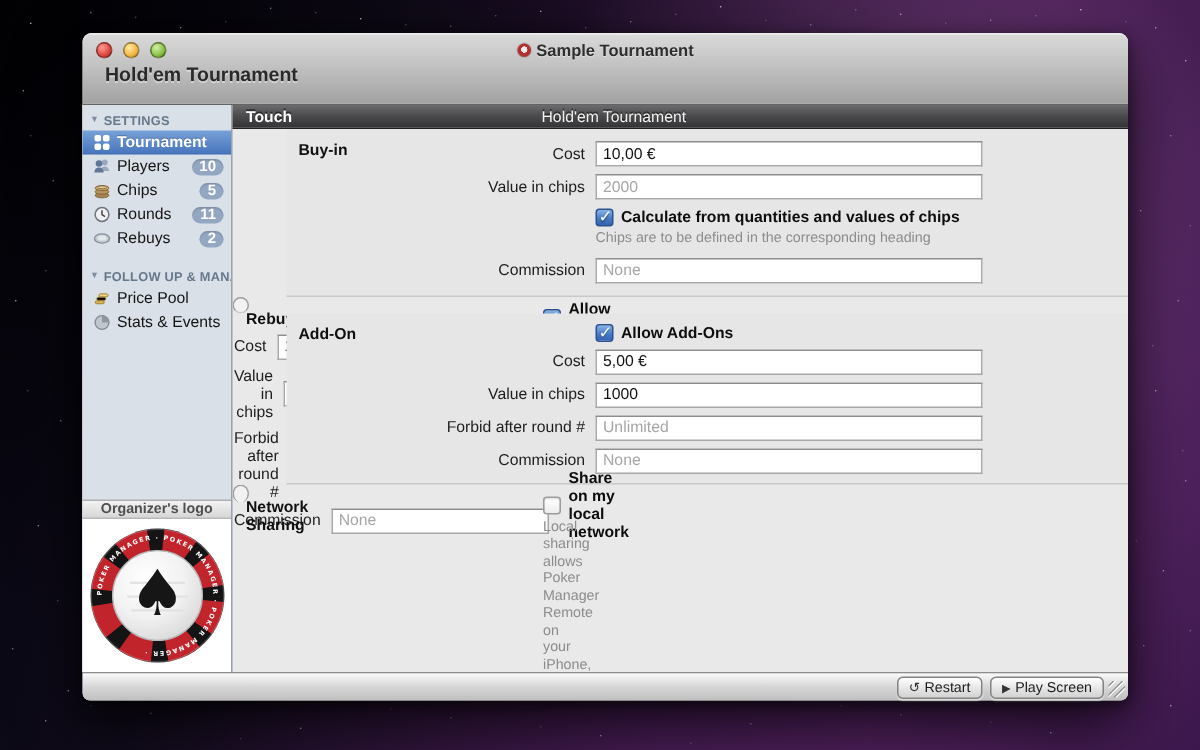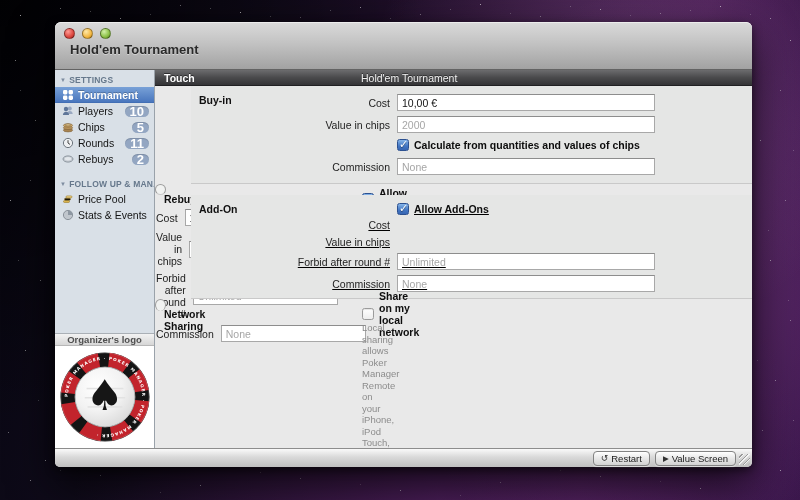--- a/index.html
+++ b/index.html
@@ -45,21 +45,21 @@
     display:flex; flex-direction:column; }
   .group-hdr { display:flex; align-items:center; gap:3px; padding:5px 0 2px 5px;
     font-size:8.5px; font-weight:bold; color:#66788c; letter-spacing:.2px; white-space:nowrap; overflow:hidden; }
   .group-hdr .tri { font-size:6px; color:#7e8da0; }
   .side-item { height:16px; display:flex; align-items:center; gap:4px; padding-left:6px;
     font-size:10.5px; color:#141414; white-space:nowrap; cursor:default; }
   .side-item .ico { width:13px; height:13px; flex:0 0 13px; display:flex; align-items:center; justify-content:center; }
   .side-item.sel { background:linear-gradient(#78a1d7,#4a77be 92%,#3d69ae);
     color:#fff; font-weight:bold; text-shadow:0 -1px 0 rgba(0,0,0,.25); }
   .badge { margin-left:auto; margin-right:5px; background:#93a6c2; color:#fff;
-    font-size:13px; font-weight:bold; border-radius:8px; padding:0 5px; height:11px;
+    font-size:10px; font-weight:bold; border-radius:8px; padding:0 5px; height:11px;
     line-height:11px; box-shadow:inset 0 1px 1px rgba(0,0,0,.15); }
   .side-gap { height:7px; }
   .side-spacer { flex:1; }
   .logo-hdr { height:13px; background:linear-gradient(#f3f3f3,#d6d6d6);
     border-top:1px solid #aab0b6; border-bottom:1px solid #b7b7b7;
     font-size:9.5px; font-weight:bold; color:#4f4f4f; text-align:center; line-height:12px; }
   .logo-panel { height:102px; background:#fff; overflow:hidden;
     display:flex; justify-content:center; }
   .logo-panel svg { margin-top:5px; }
 
@@ -112,20 +112,24 @@
 <div class="stars2"></div>
 
 <div class="window">
 
   <div class="chrome">
     <div class="lights">
       <div class="light red"></div>
       <div class="light yellow"></div>
       <div class="light green"></div>
     </div>
+    <div class="titlebar-center">
+      <span class="doc-icon"></span>
+      <span class="win-title">Sample Tournament</span>
+    </div>
     <div class="hdr-text">
       <div class="hdr-title">Hold'em Tournament</div>
     </div>
   </div>
 
   <div class="main">
 
     <div class="sidebar">
       <div class="group-hdr">
         <span class="tri">▼</span>
@@ -271,20 +275,21 @@
           <div class="frow">
             <span class="lbl">Value in chips</span>
             <input type="text" class="ghost" value="2000" style="">
           </div>
           <div class="cbrow">
             <span class="cb on">
                 <span class="mk">✓</span>
               </span>
             <span class="cb-lbl">Calculate from quantities and values of chips</span>
           </div>
+          <div class="note">Chips are to be defined in the corresponding heading</div>
           <div class="frow" style="margin-top:7px;">
             <span class="lbl">Commission</span>
             <input type="text" class="ghost" value="None" style="">
           </div>
         </div>
 
         <div class="section light" style="padding:7px 0 2px;">
           <div class="sec-title">Rebuy</div>
           <div class="cbrow" style="margin-bottom:4px;">
             <span class="cb on">
@@ -303,33 +308,35 @@
           <div class="frow">
             <span class="lbl">Forbid after round #</span>
             <input type="text" class="ghost" value="Unlimited" style="">
           </div>
           <div class="frow">
             <span class="lbl">Commission</span>
             <input type="text" class="ghost" value="None" style="">
           </div>
         </div>
 
-        <div class="section dark" style="padding:7px 0 1px;text-decoration:underline;">
+        <div class="section dark" style="padding:7px 0 1px;">
           <div class="sec-title">Add-On</div>
           <div class="cbrow" style="margin-bottom:4px;">
             <span class="cb on">
                 <span class="mk">✓</span>
               </span>
             <span class="cb-lbl">Allow Add-Ons</span>
           </div>
           <div class="frow">
             <span class="lbl">Cost</span>
+            <input type="text" value="5,00 €" style="">
           </div>
           <div class="frow">
             <span class="lbl">Value in chips</span>
+            <input type="text" value="1000" style="">
           </div>
           <div class="frow">
             <span class="lbl">Forbid after round #</span>
             <input type="text" class="ghost" value="Unlimited" style="">
           </div>
           <div class="frow">
             <span class="lbl">Commission</span>
             <input type="text" class="ghost" value="None" style="">
           </div>
         </div>
@@ -348,18 +355,18 @@
     </div>
   </div>
 
   <div class="footer">
     <div class="fbtn">
       <span class="bicon">↺</span>
       <span>Restart</span>
     </div>
     <div class="fbtn">
       <span class="bicon" style="font-size:7.5px;">▶</span>
-      <span>Value Screen</span>
+      <span>Play Screen</span>
     </div>
     <div class="grip"></div>
   </div>
 
 </div>
 
 </body></html>

